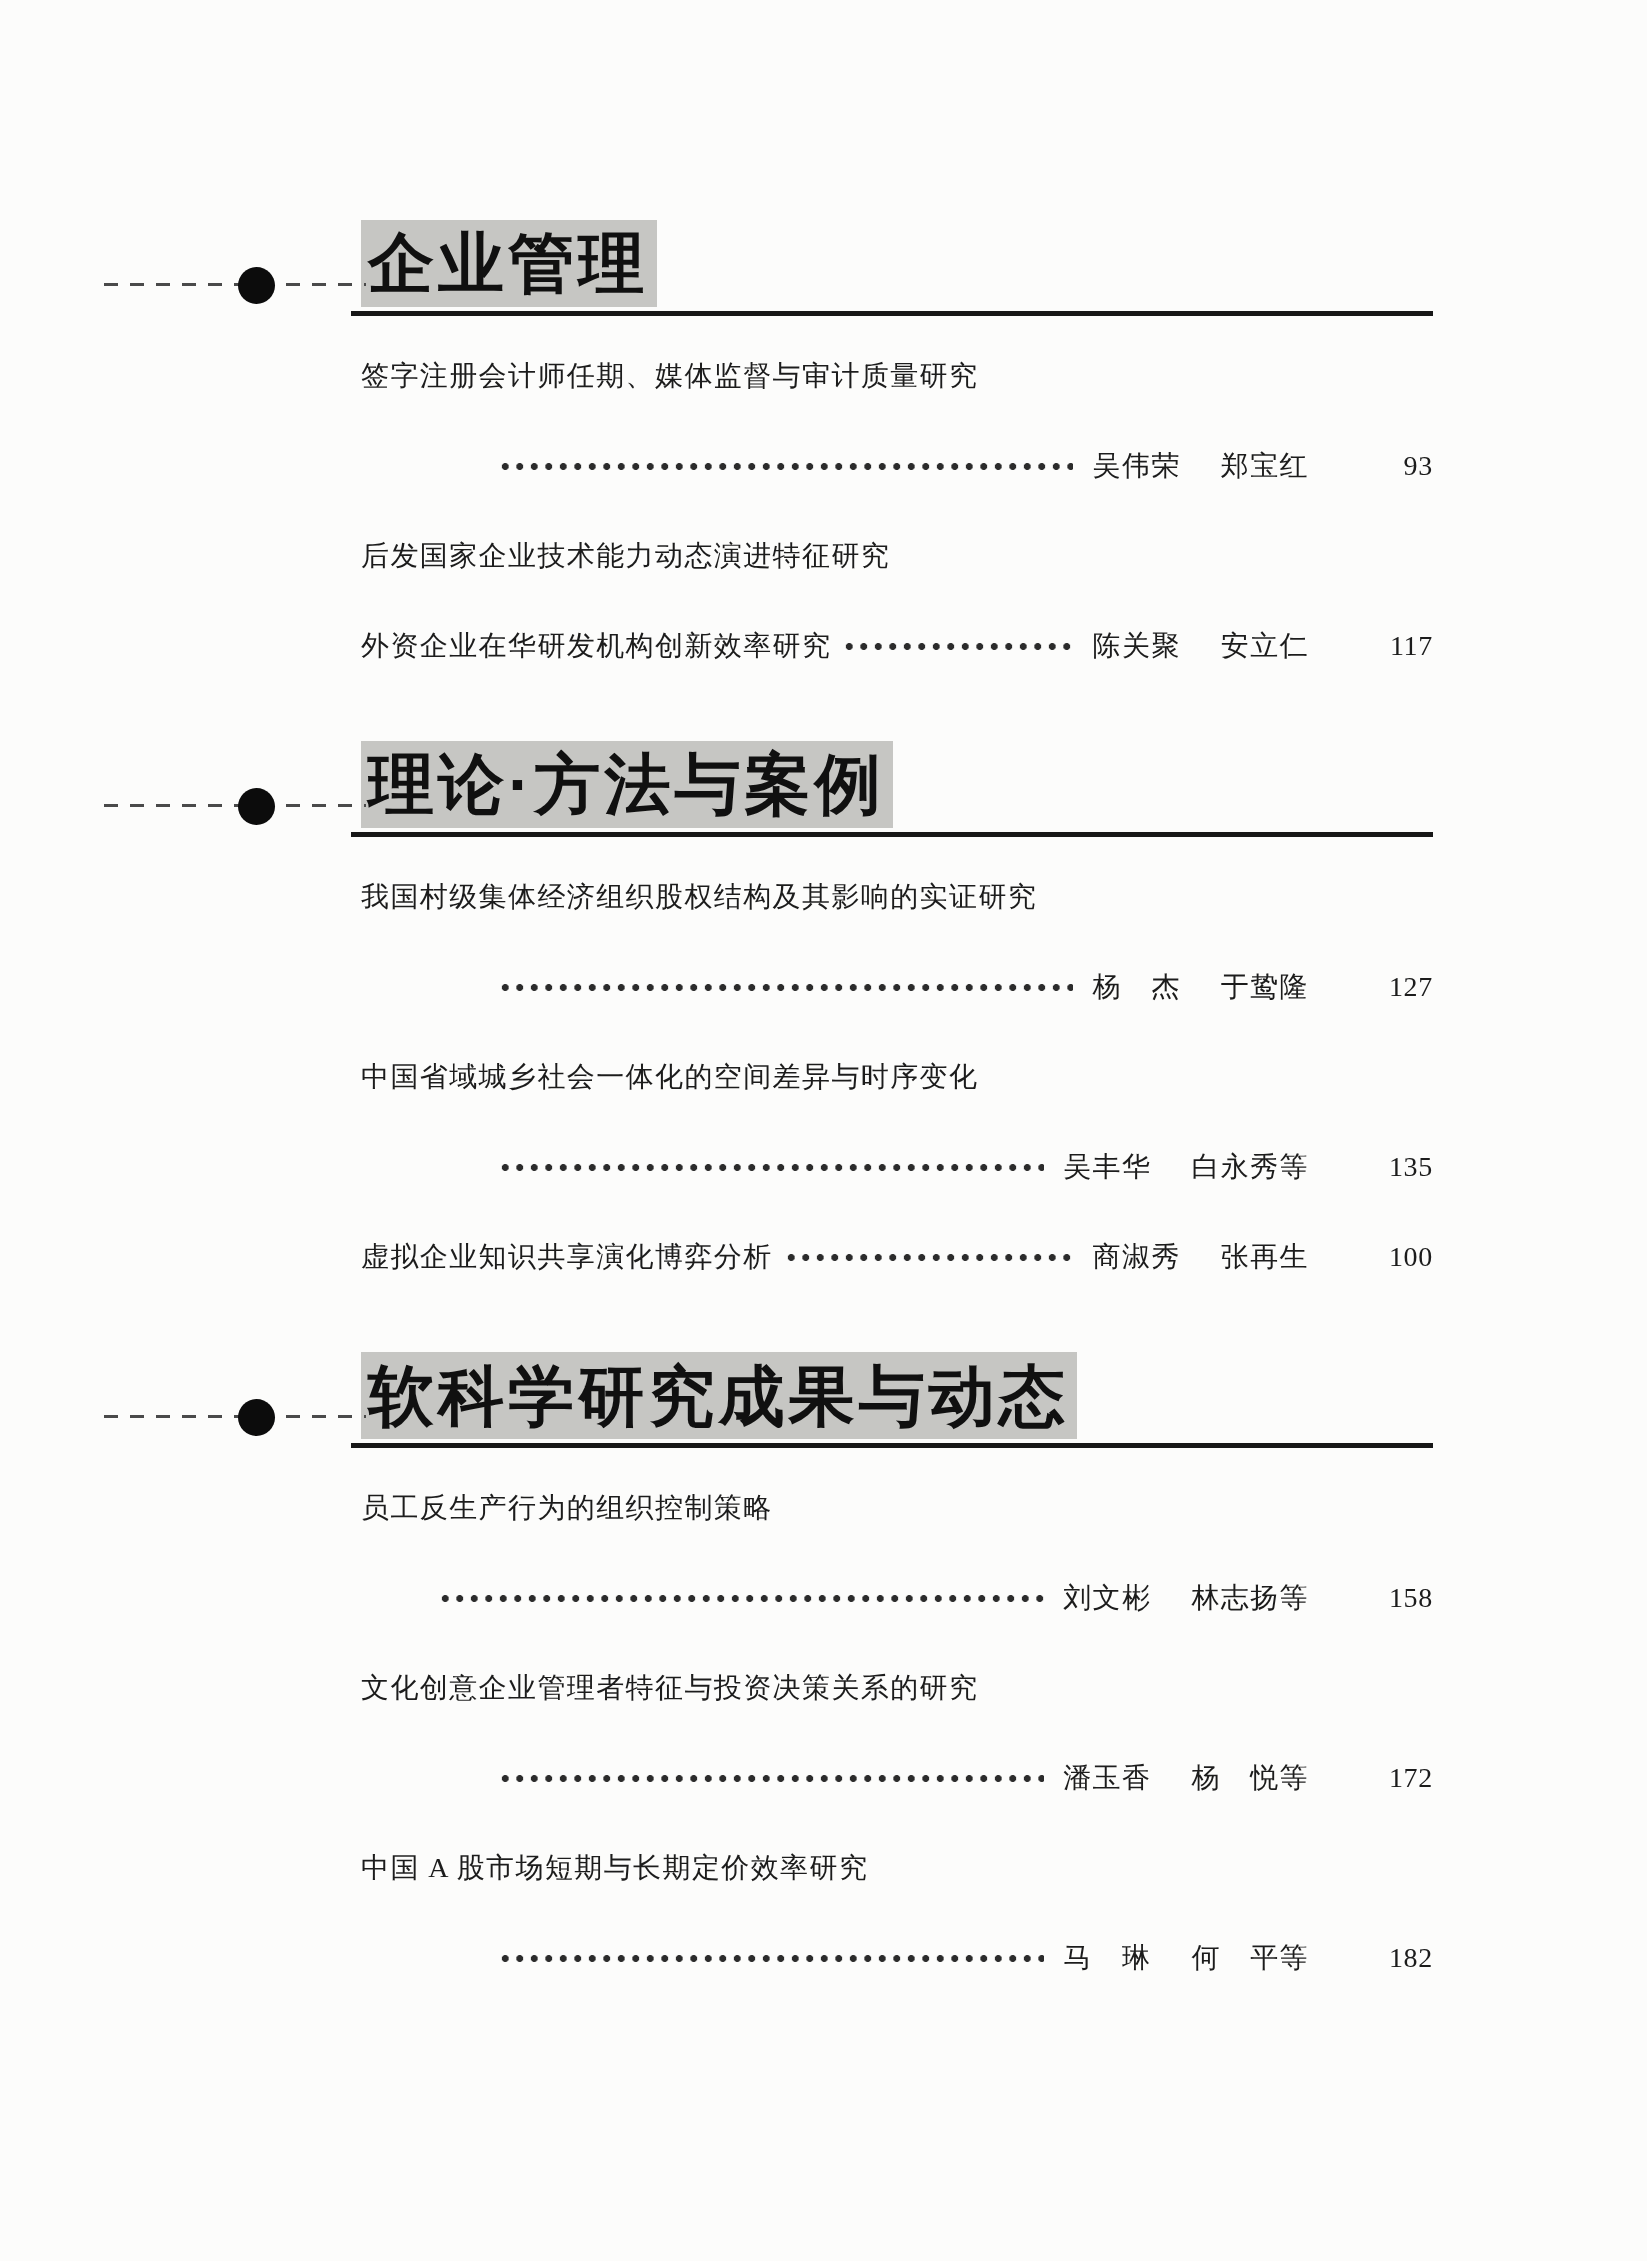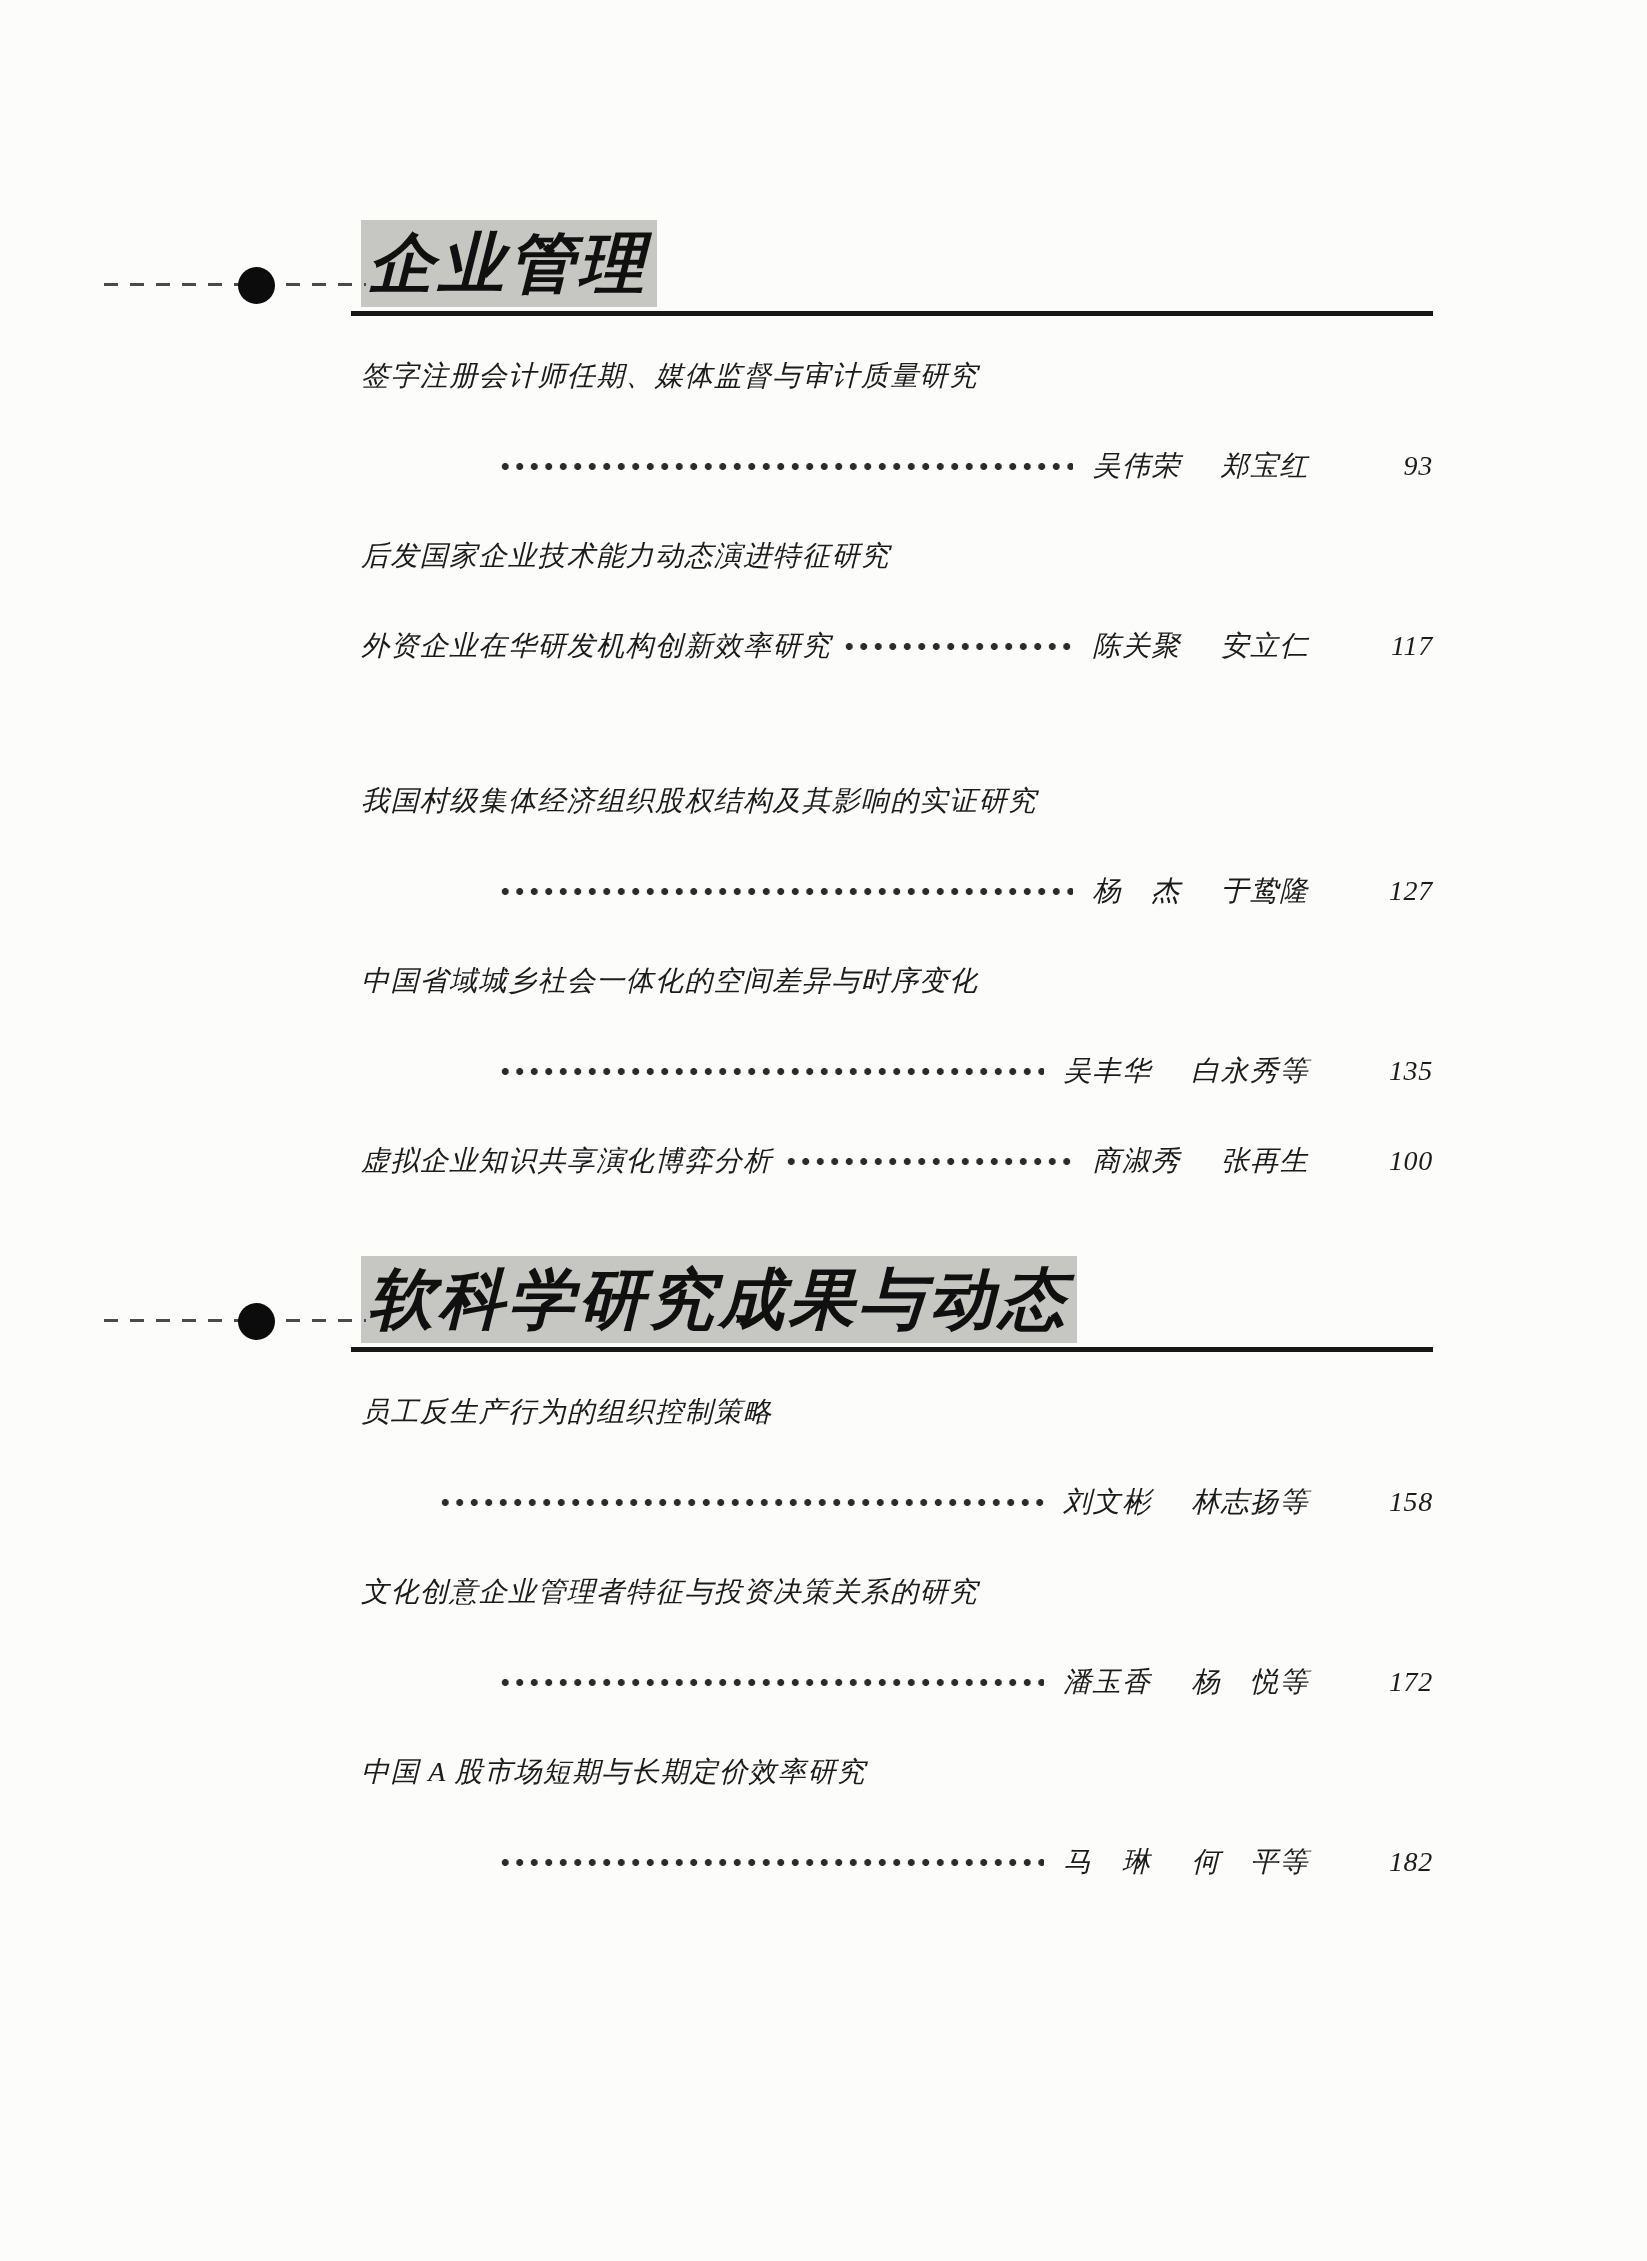--- a/index.html
+++ b/index.html
@@ -10,21 +10,21 @@
   }
   .page {
     position: relative;
     width: 1647px; height: 2261px;
     overflow: hidden;
     color: #1c1c1c;
     background: #fcfcfb;
   }
   .content { padding: 220px 214px 0 361px; }
 
-  .section { position: relative; font-style: italic; }
+  .section { position: relative; }
   .section + .section { margin-top: 50px; }
 
   .sec-head { position: relative; }
   .sec-title {
     display: inline-block;
     font-family: "Liberation Sans", sans-serif;
     font-weight: bold;
     font-size: 66px;
     line-height: 1.30;
     letter-spacing: 4.1px;
@@ -115,20 +115,21 @@
               <div class="authors">
                 <span class="author">陈关聚</span>
                 <span class="author">安立仁</span>
               </div>
               <span class="pageno">117</span>
             </div>
           </div>
         </div>
       </section>
       <section class="section">
+        <div class="sec-head"><div class="dash-line"></div><div class="bullet"></div><span class="sec-title">理论·方法与案例</span><div class="sec-rule"></div></div>
         <div class="entries">
           <div class="entry">
             <div class="line">
               <span class="txt">我国村级集体经济组织股权结构及其影响的实证研究</span>
             </div>
             <div class="line leadonly">
               <div class="leader"></div>
               <div class="authors">
                 <span class="author">杨　杰</span>
                 <span class="author">于鸷隆</span>

